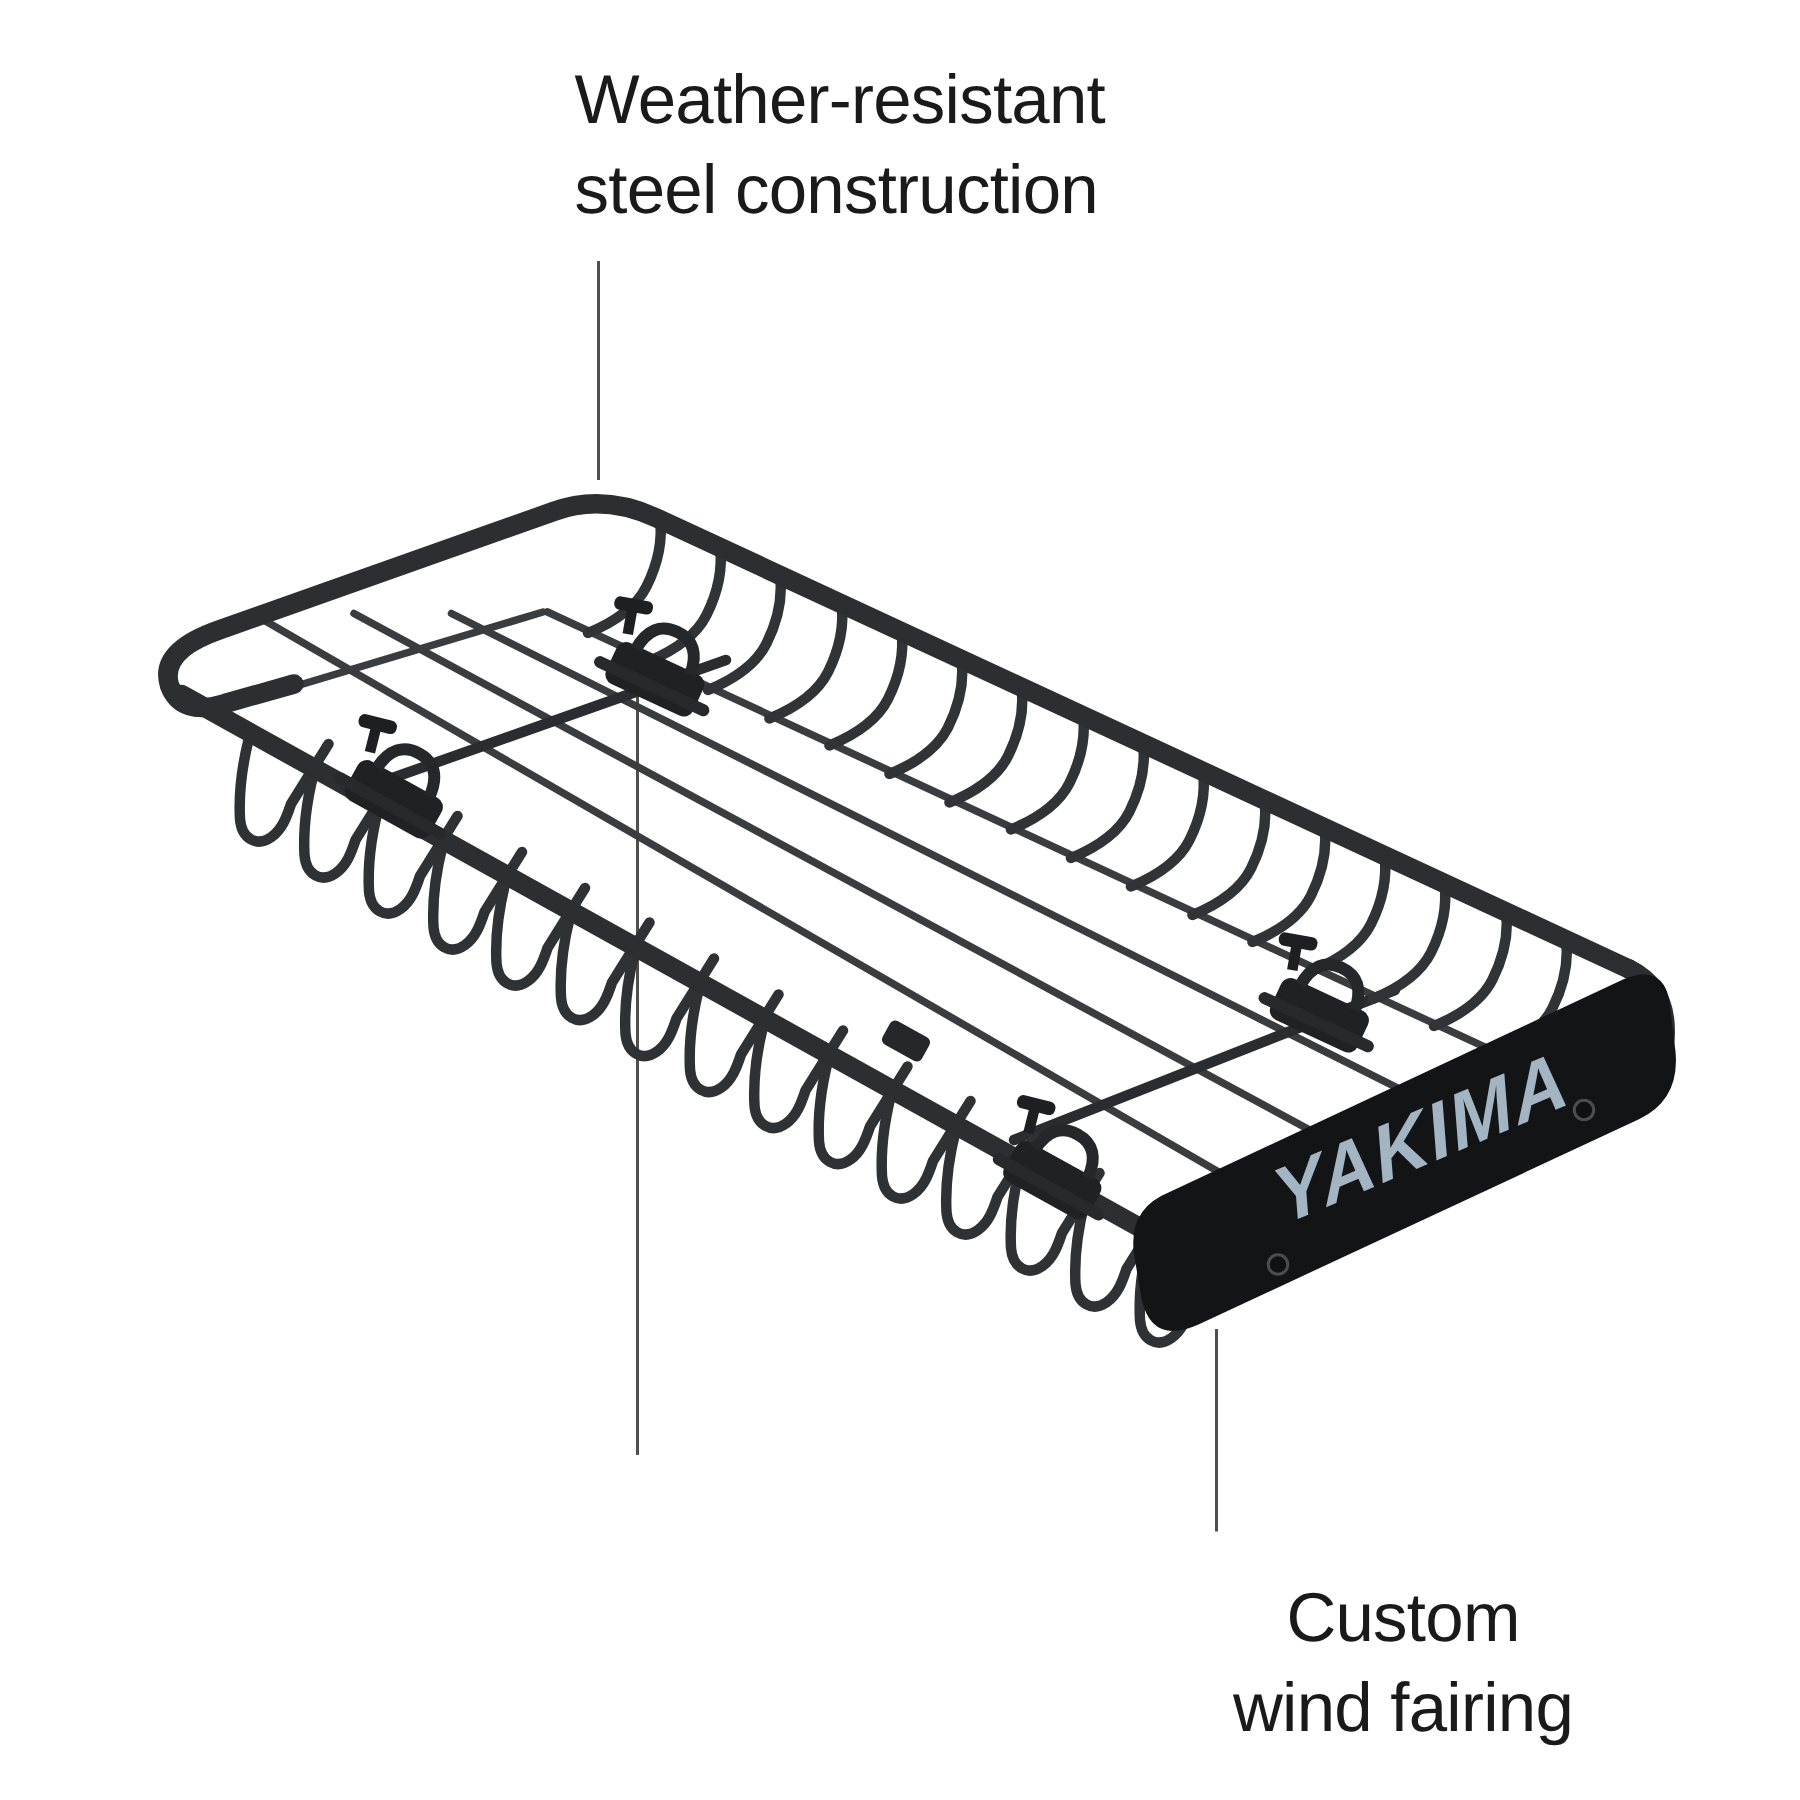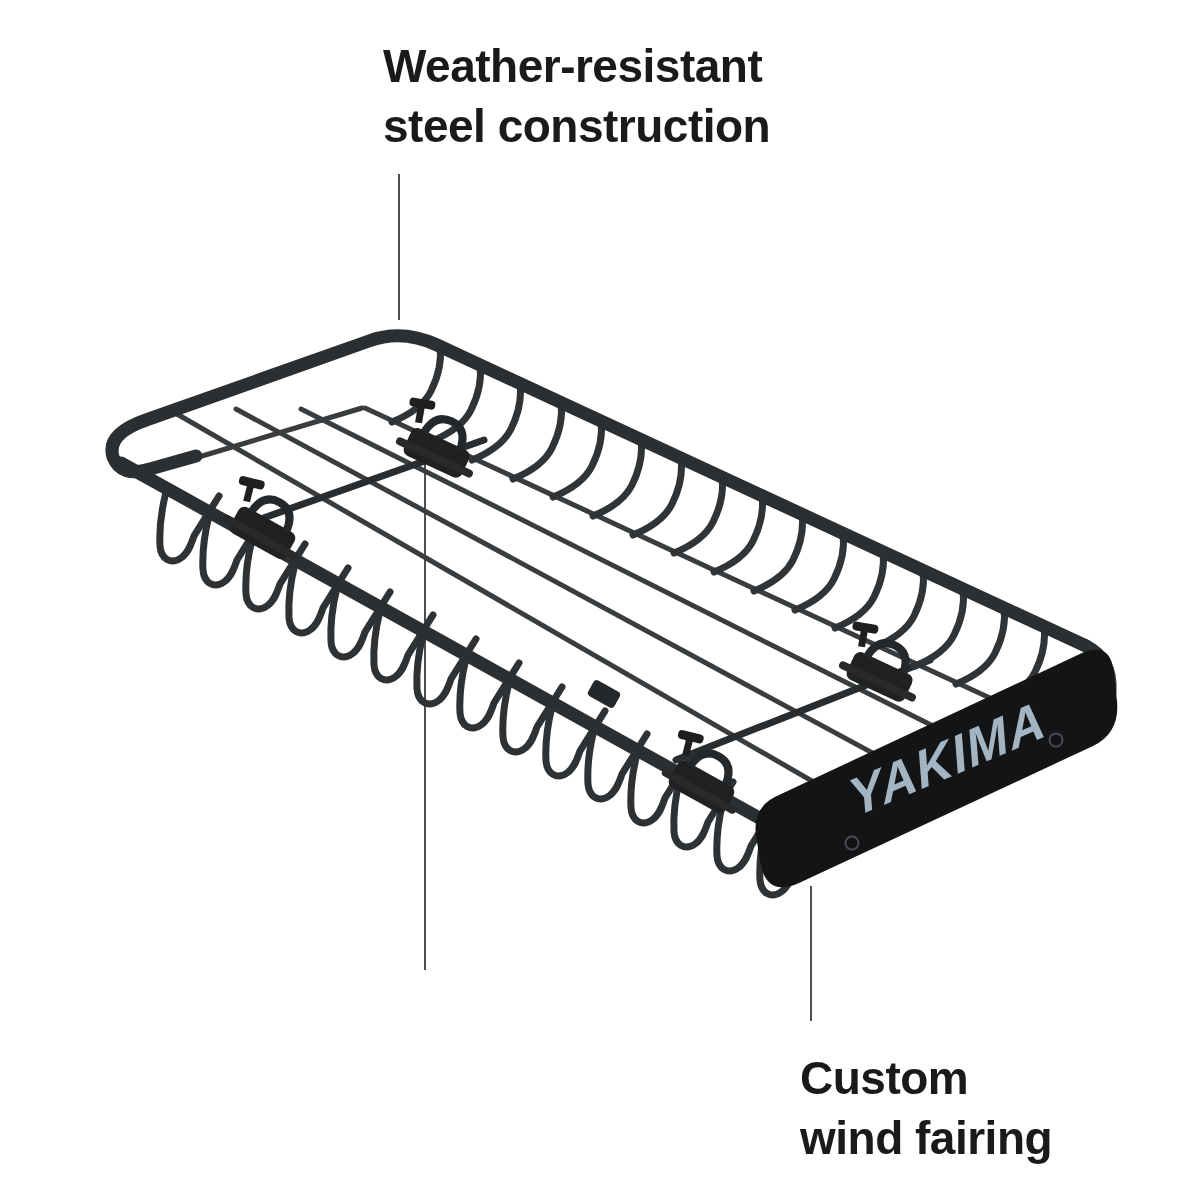--- a/index.html
+++ b/index.html
@@ -3,25 +3,25 @@
 <meta charset="utf-8">
 <style>
   html,body { margin:0; padding:0; }
   .stage {
     position:relative; width:1200px; height:1200px;
     background:#ffffff; overflow:hidden;
     font-family:"Liberation Sans", sans-serif;
   }
   .callout {
     position:absolute; color:#1a1a1a; font-size:46px; line-height:60px;
-    letter-spacing:-0.5px; white-space:pre-line; font-weight:700;
+    letter-spacing:-0.5px; white-space:pre-line; font-weight:400;
   }
   #callout-steel    { left:383px; top:36px;  }
   #callout-mounting { left:237px; top:986px; }
-  #callout-fairing  { left:800px; top:1048px;}
+  #callout-fairing  { left:822px; top:1048px;text-align:center;}
   svg { position:absolute; left:0; top:0; }
   .rail     { stroke:#2c2f31; stroke-width:13; fill:none; stroke-linecap:round; stroke-linejoin:round; }
   .rib      { stroke:#303436; stroke-width:7;  fill:none; stroke-linecap:round; }
   .ribf     { stroke:#2e3234; stroke-width:7;  fill:none; stroke-linecap:round; }
   .floorbar { stroke:#3a3d3f; stroke-width:5;  fill:none; stroke-linecap:round; }
   .crossbar { stroke:#2a2d2f; stroke-width:7;  fill:none; stroke-linecap:round; }
   .calloutline { stroke:#4f4f4f; stroke-width:2; }
   .logo-text {
     font-family:"Liberation Sans", sans-serif; font-weight:bold; font-style:italic;
     font-size:52px; letter-spacing:1.5px;

